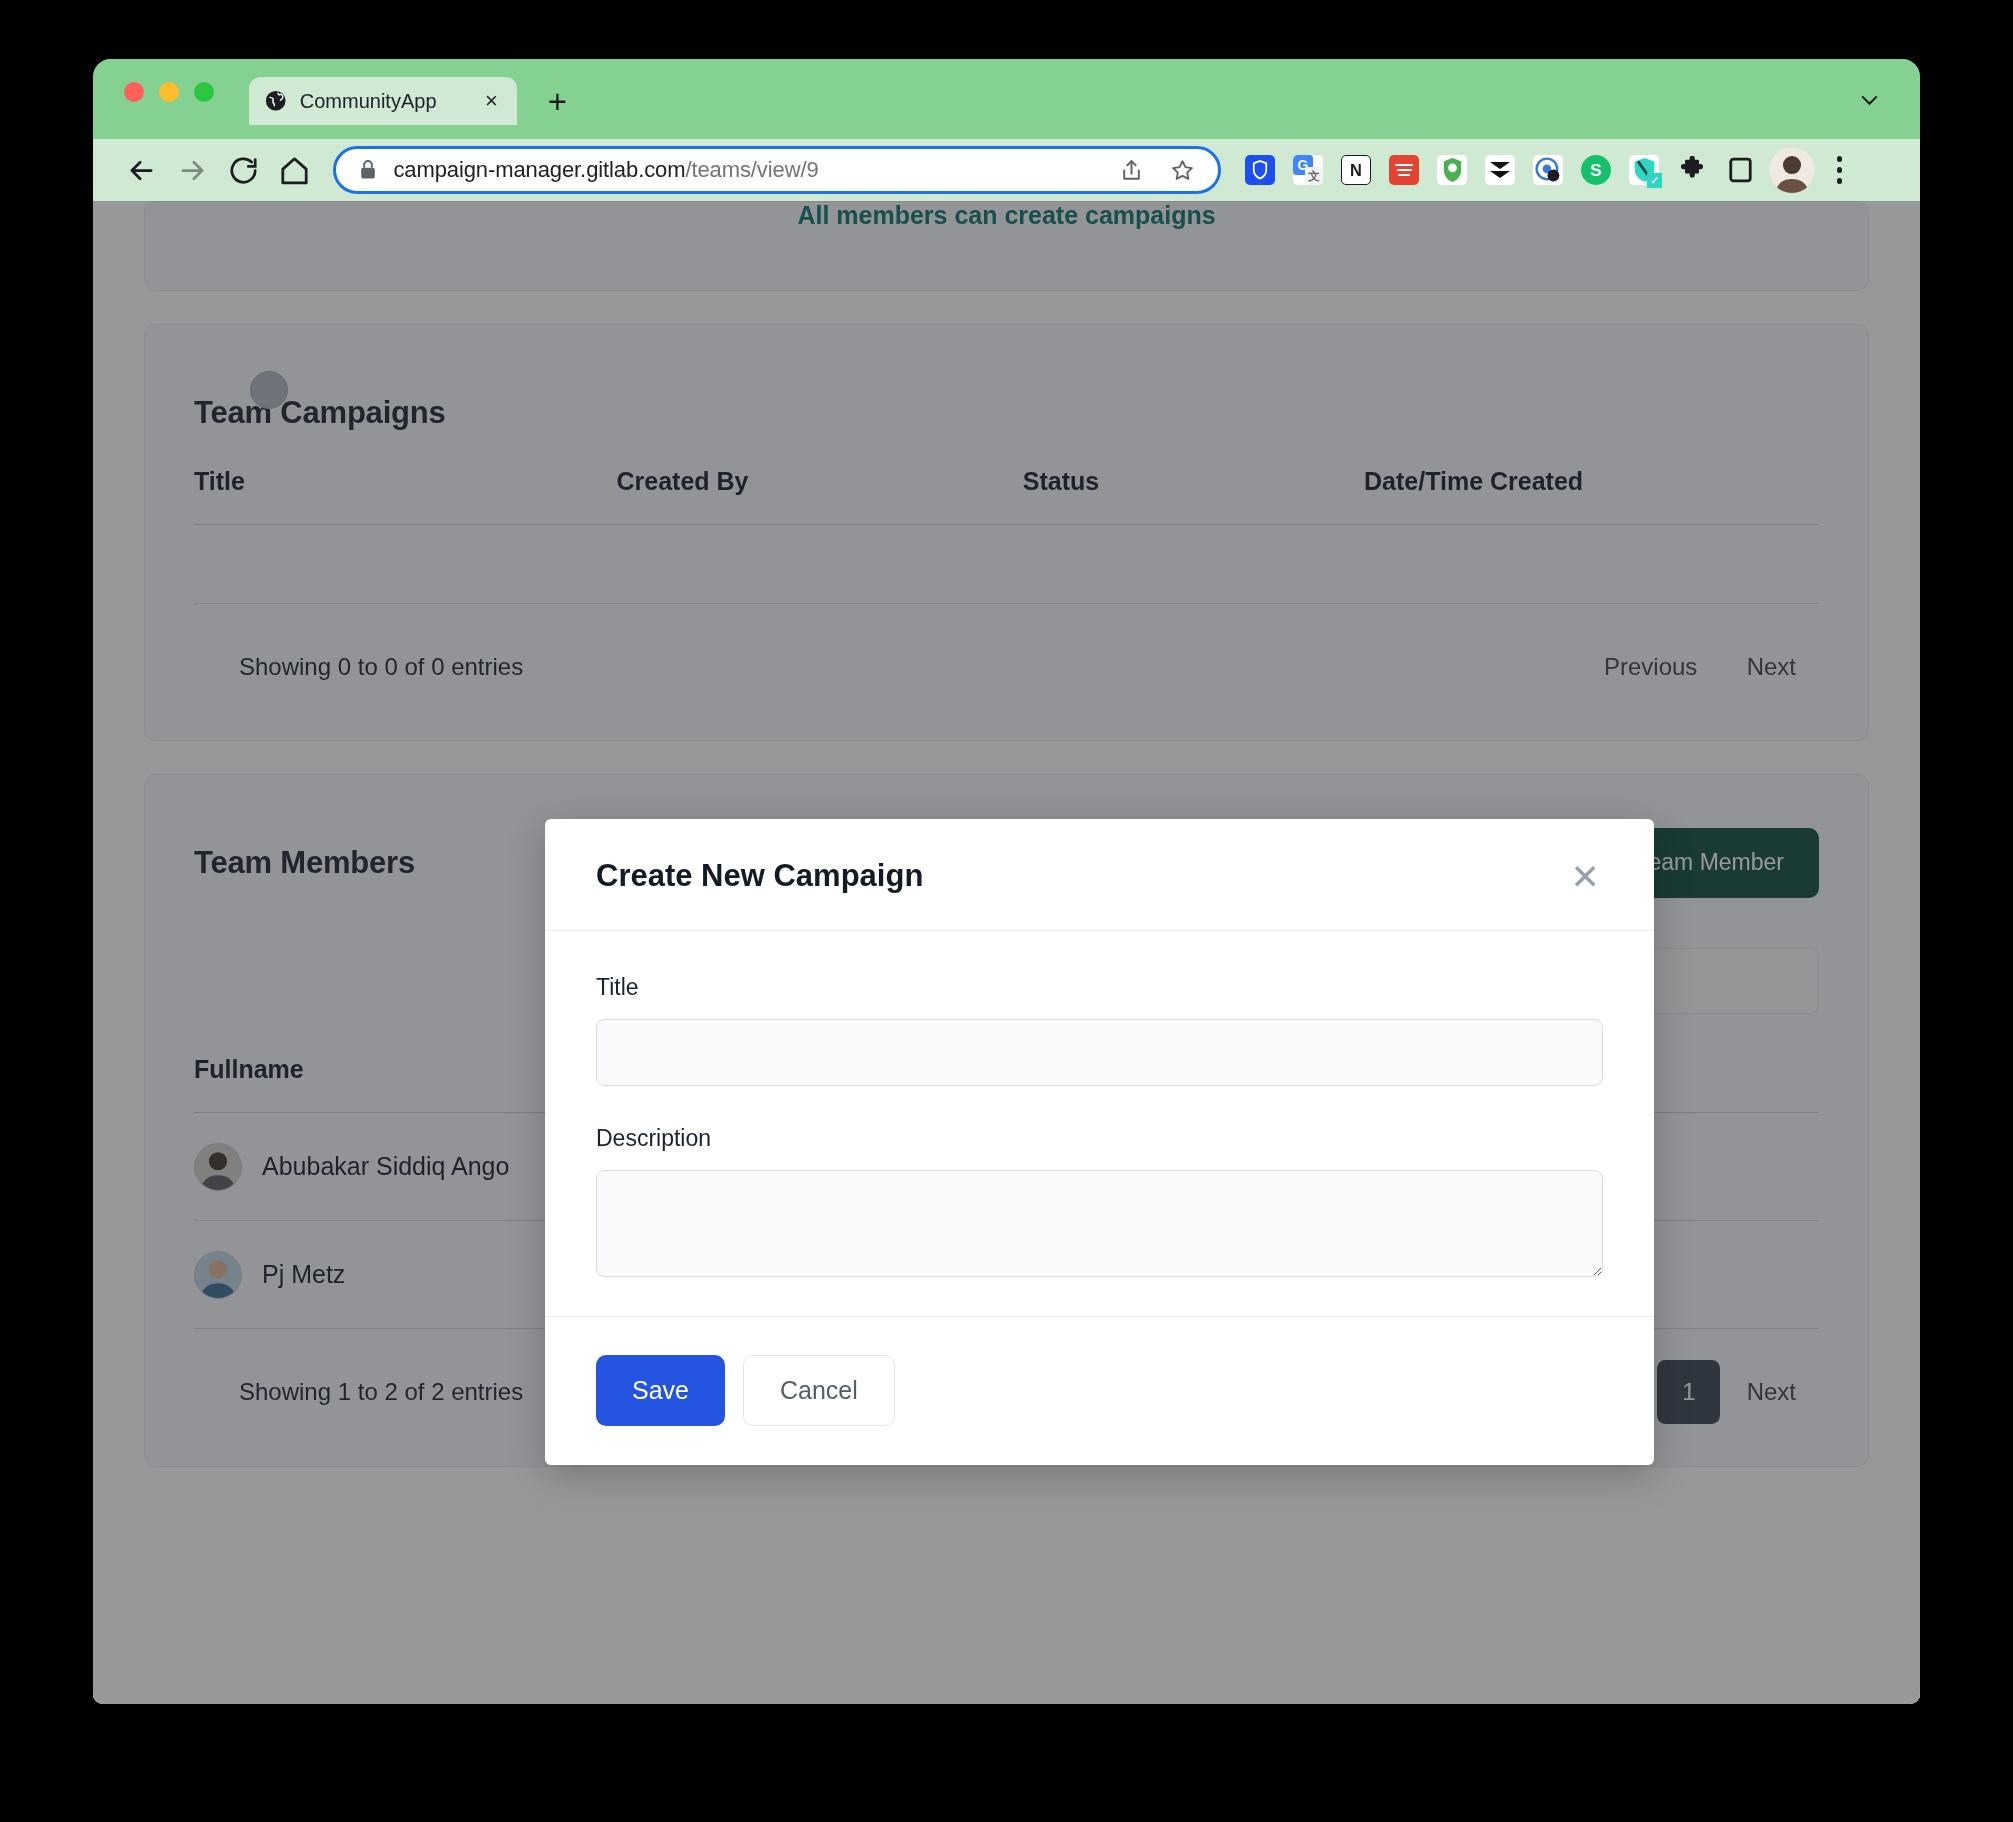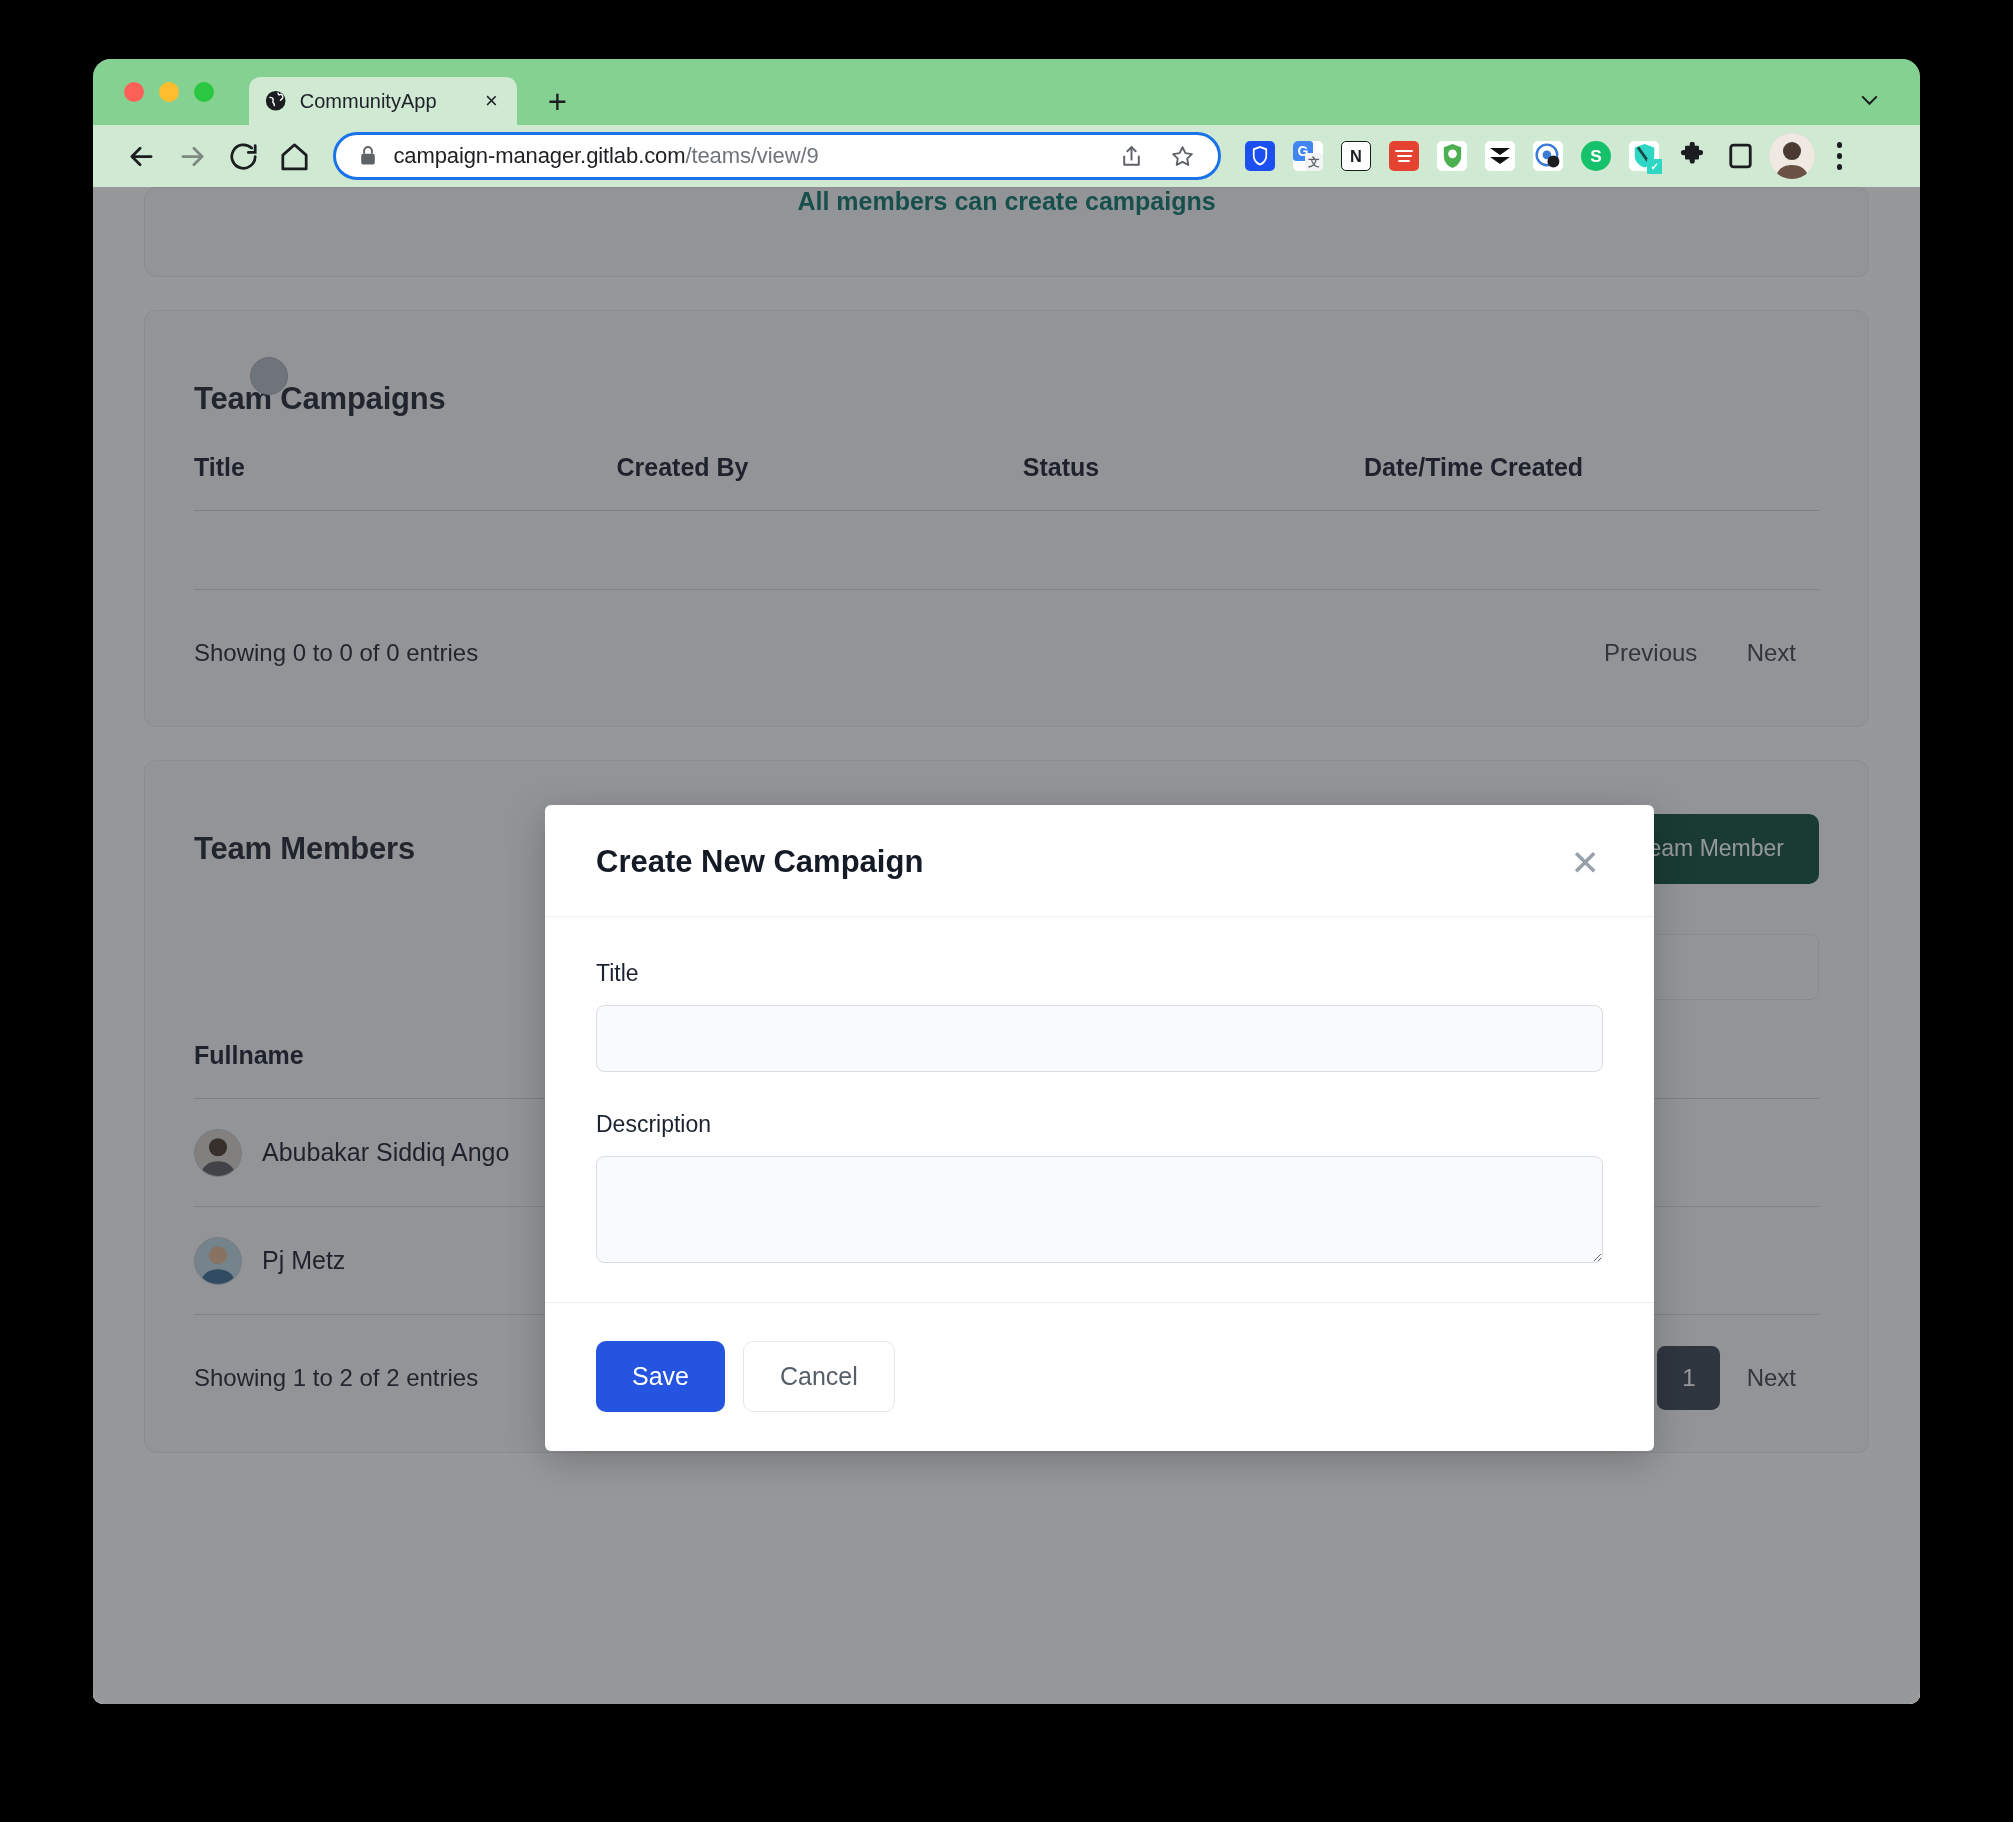--- a/index.html
+++ b/index.html
@@ -17,21 +17,21 @@
     width: 1827px; height: 1645px;
     background: #9198a1;
     border-radius: 18px 18px 10px 10px;
     overflow: hidden;
     box-shadow: 0 15px 49px rgba(0,0,0,0.55);
   }
 
   
   .tabstrip {
     position: relative;
-    height: 66px;
+    height: 80px;
     background: #85d191;
     padding-left: 31px;
   }
   .traffic {
     position: absolute; left: 31px; top: 23px;
     display: flex; gap: 15px; align-items: center;
   }
   .dot { width: 20px; height: 20px; border-radius: 50%; }
   .dot.red    { background: #ff6159; }
   .dot.yellow { background: #ffbd2e; }
@@ -227,20 +227,21 @@
     padding: 25px 0;
     font-size: 25px; color: #1a2130;
     border-bottom: 1.6px solid #d3d7dd;
     vertical-align: middle;
   }
   .empty-row td { height: 79px; }
 
   .table-foot {
     display: flex; align-items: center; justify-content: space-between;
     padding: 31px 0 3.3px 0;
+    margin-left: 45px;
   }
   .foot-info { font-size: 24px; color: #1f2633; }
   .pager { display: flex; align-items: center; gap: 3.3px; }
   .pager-btn {
     font-size: 24px; color: #41474f;
     padding: 18px 23px; border-radius: 8.2px;
     background: transparent; border: none;
   }
   .pager-btn.active {
     background: #3e4756; color: #ffffff;

